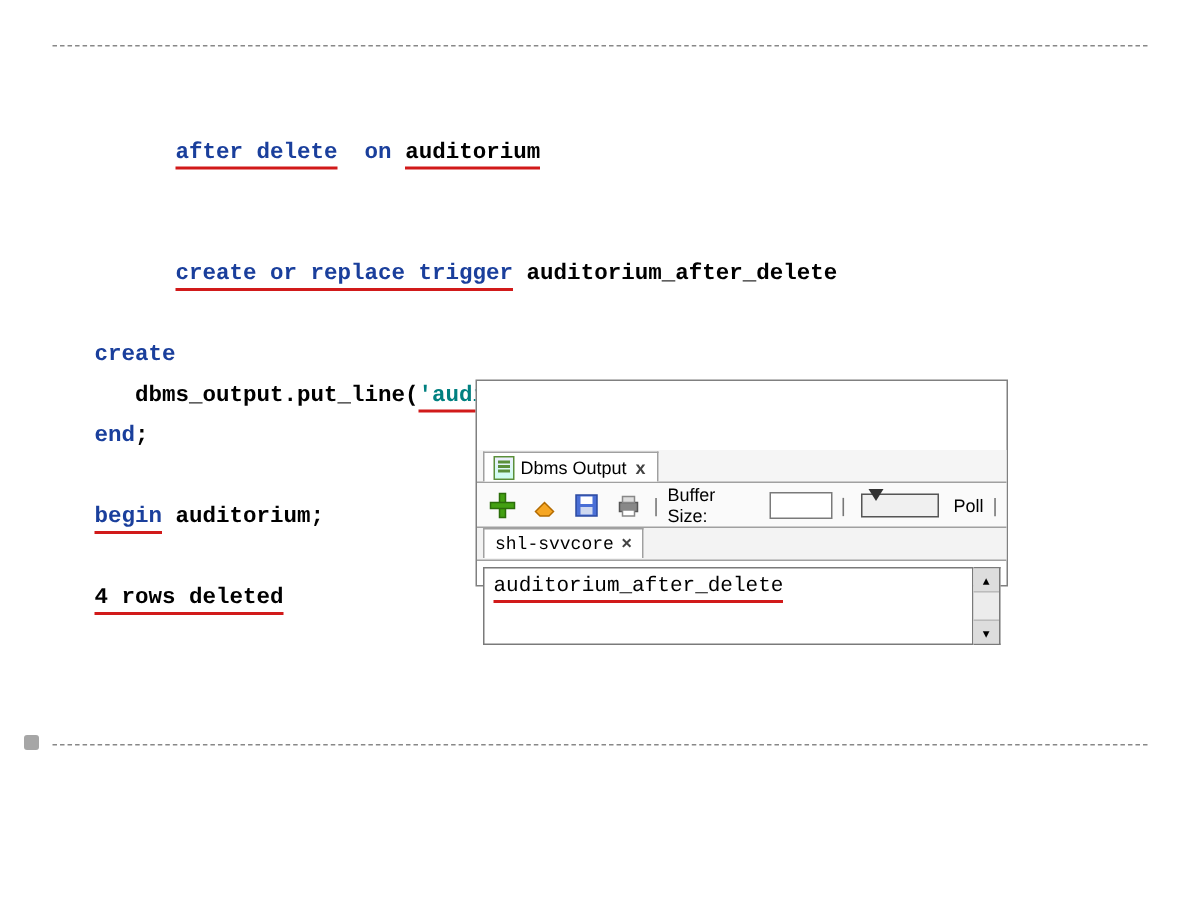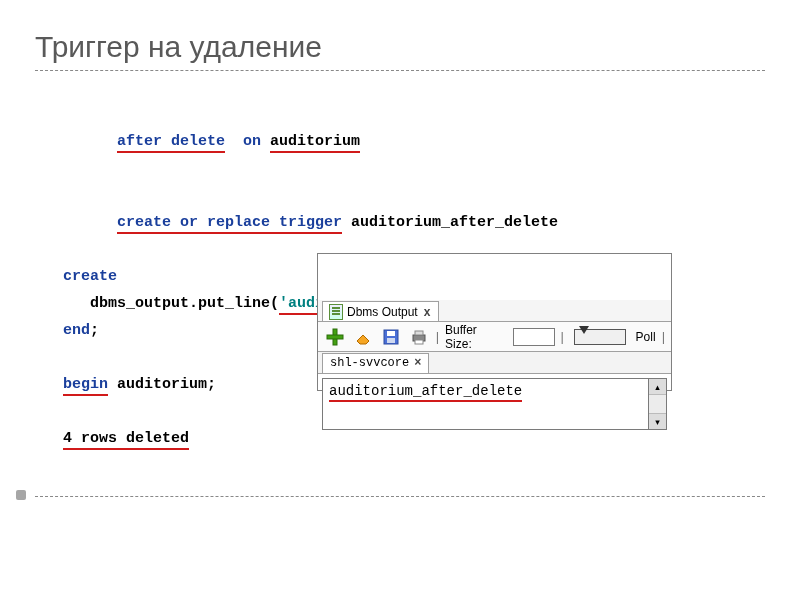--- a/index.html
+++ b/index.html
@@ -138,21 +138,21 @@
     left: 4px;
     top: -4px;
     width: 0; height: 0;
     border-left: 5px solid transparent;
     border-right: 5px solid transparent;
     border-bottom: 8px solid #333;
     transform: rotate(180deg);
   }
   .panel .subtab-row {
     display: flex;
-    align-items: center;
+    align-items: flex-start;
     height: 22px;
     padding: 0 4px;
     border-bottom: 1px solid #a0a0a0;
     background: #f3f3f3;
   }
   .subtab {
     display: flex;
     align-items: center;
     gap: 5px;
     padding: 2px 7px;
@@ -221,21 +221,20 @@
   .doc-icon::after{
     content:"";
     position:absolute; left:2px; top:2px; right:2px;
     height:2px; background:#5a8f3a; box-shadow:0 3px 0 #5a8f3a,0 6px 0 #5a8f3a;
   }
 </style>
 </head>
 <body>
 
 <div class="slide">
-  <h1 class="title">Триггер на удаление</h1>
   <hr class="hr-top">
 
   <div class="code">
     <span class="line">
       <span class="kw u-red">after delete</span><span>  </span><span class="kw">on</span><span> </span><span class="ident u-red">auditorium</span>
     </span>
     <span class="line">
       <span class="kw u-red">create or replace trigger</span><span> </span><span class="ident">auditorium_after_delete</span>
     </span>
     <span class="line"><span class="kw">create</span></span>

